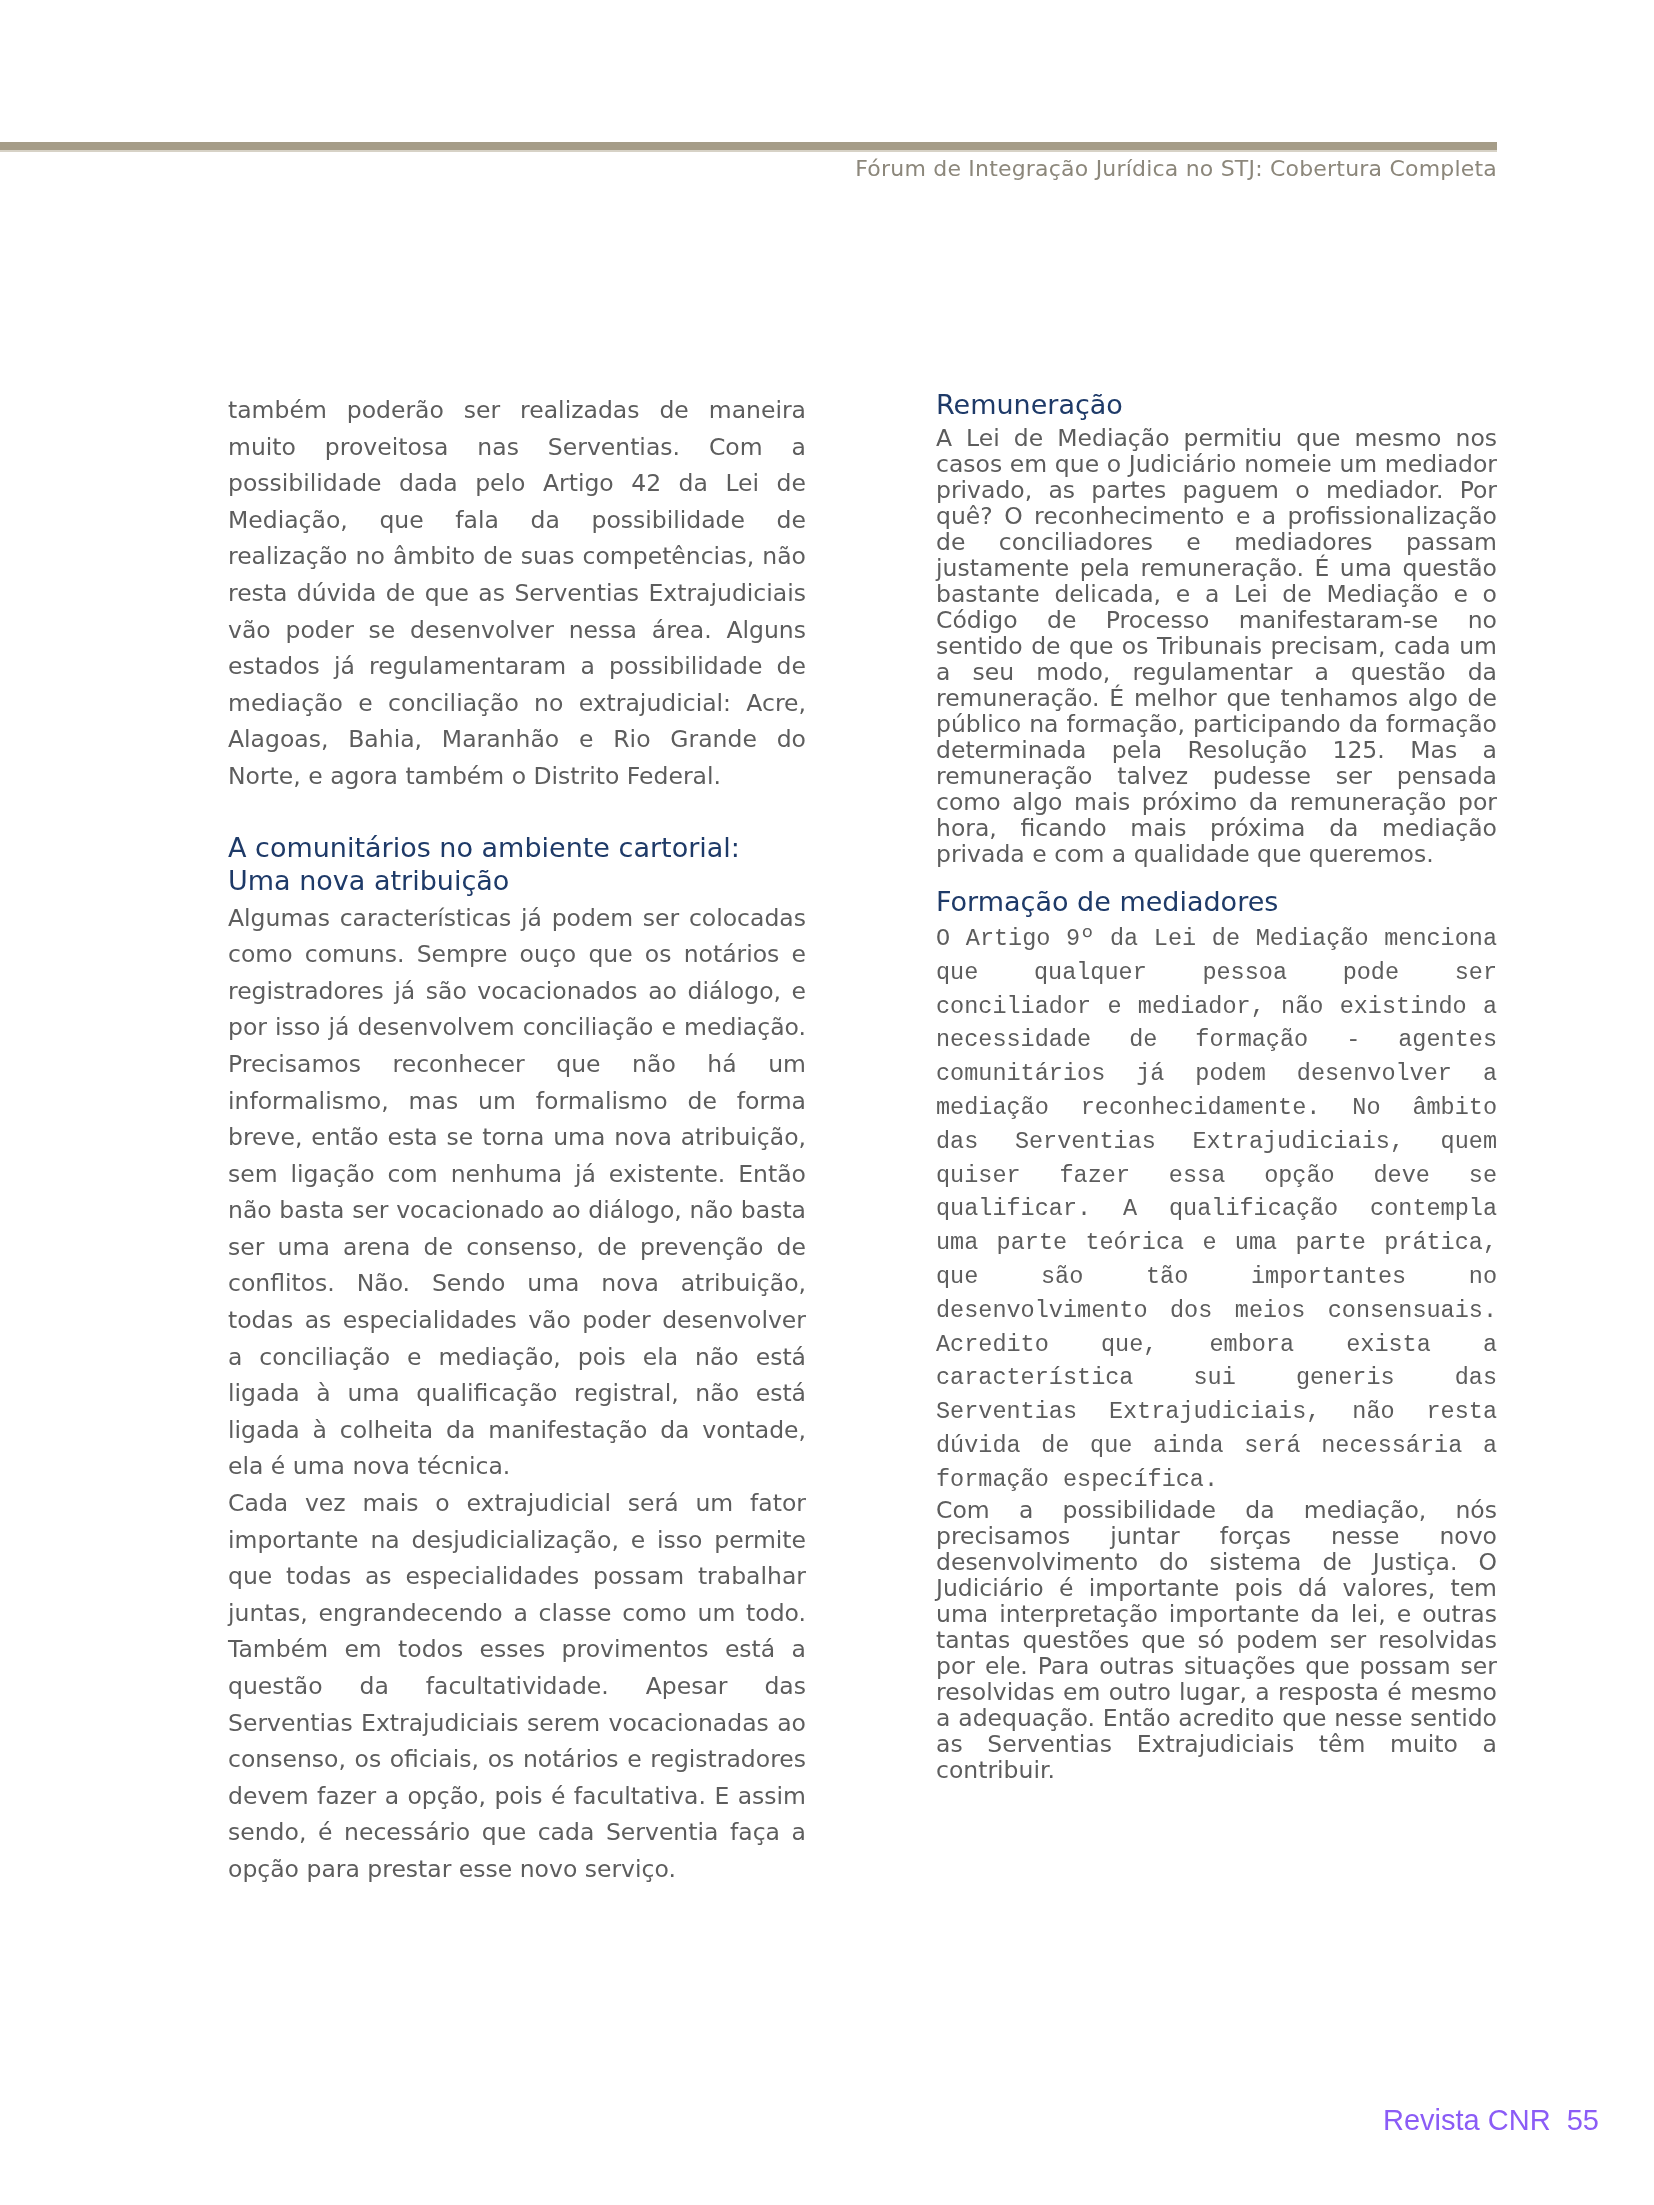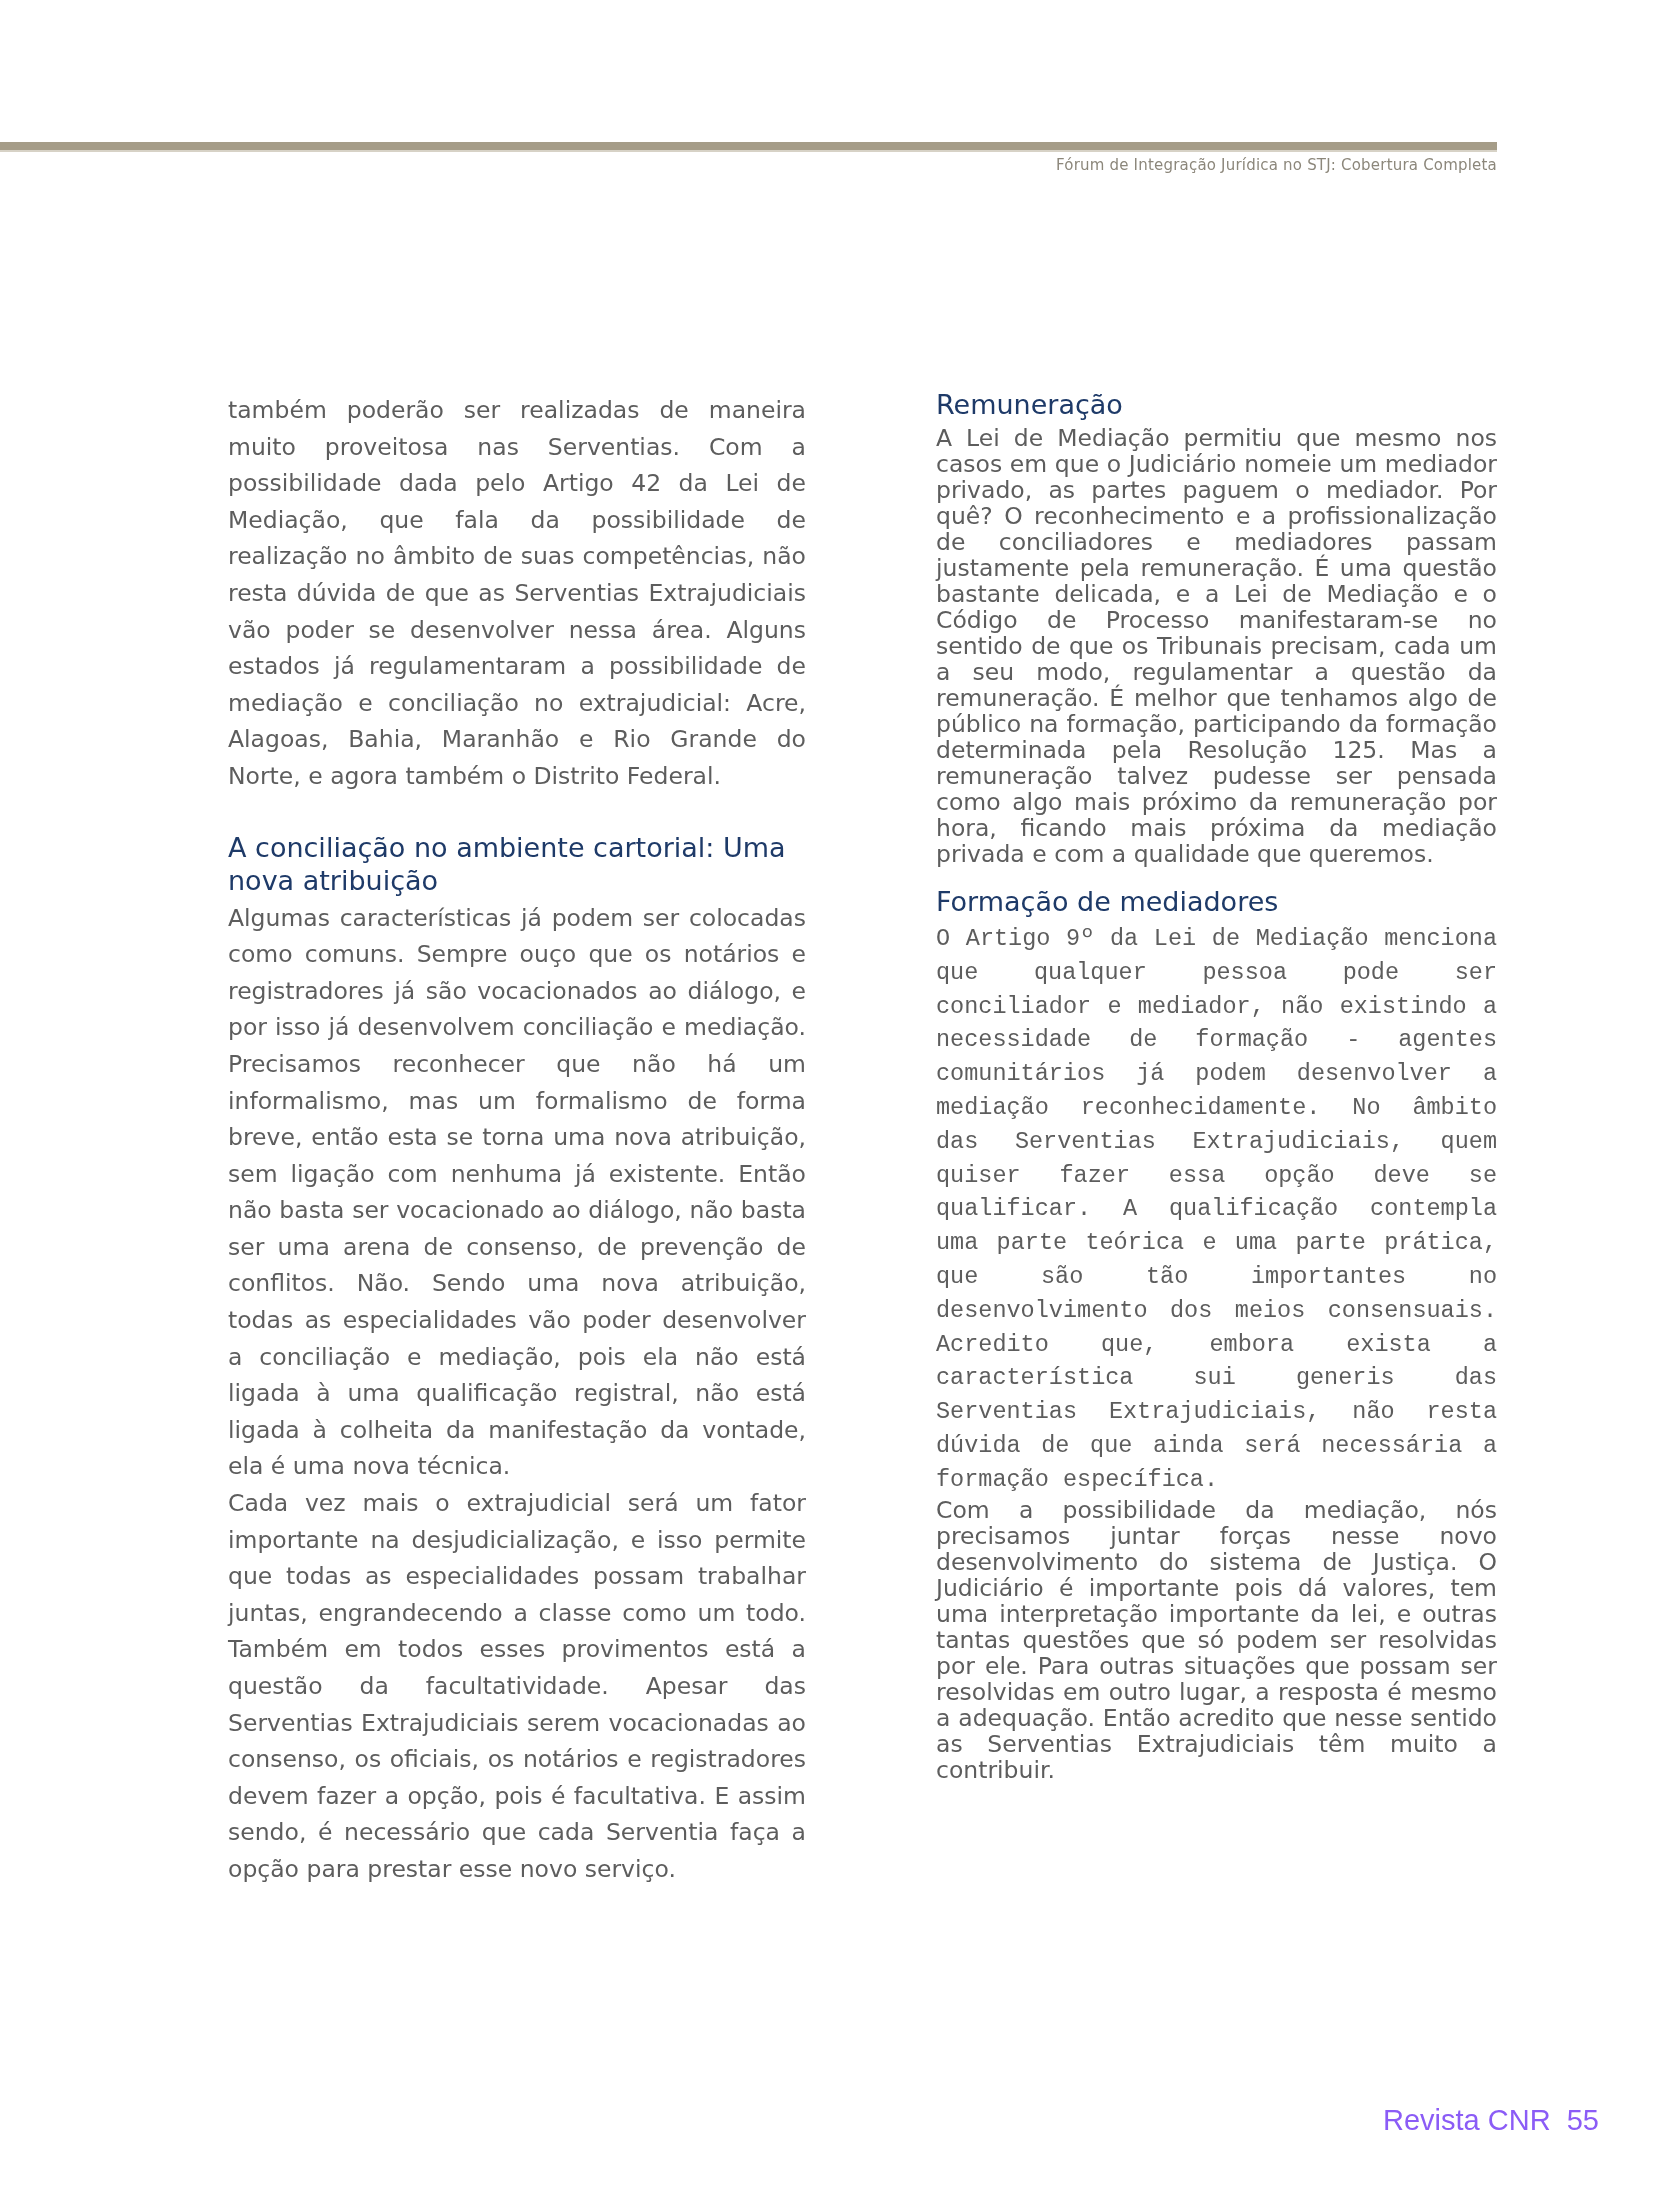--- a/index.html
+++ b/index.html
@@ -20,21 +20,21 @@
     top: 142px;
     width: 1497px;
     height: 8px;
     background: #a59c88;
     border-bottom: 2px solid #d7d2c6;
   }
   .running-title {
     position: absolute;
     right: 157px;
     top: 156px;
-    font-size: 15px;
+    font-size: 22px;
     color: #8c877b;
     letter-spacing: 0.2px;
     white-space: nowrap;
   }
   .column {
     position: absolute;
     color: #5d5d5d;
     font-size: 23.5px;
   }
   .col-left {
@@ -93,21 +93,21 @@
   }
 </style>
 </head>
 <body>
 
 <div class="top-bar"></div>
 <div class="running-title">Fórum de Integração Jurídica no STJ: Cobertura Completa</div>
 
 <div class="column col-left">
   <p class="para">também poderão ser realizadas de maneira muito proveitosa nas Serventias. Com a possibilidade dada pelo Artigo 42 da Lei de Mediação, que fala da possibilidade de realização no âmbito de suas competências, não resta dúvida de que as Serventias Extrajudiciais vão poder se desenvolver nessa área. Alguns estados já regulamentaram a possibilidade de mediação e conciliação no extrajudicial: Acre, Alagoas, Bahia, Maranhão e Rio Grande do Norte, e agora também o Distrito Federal.</p>
-  <h2 class="heading">A conciliação no ambiente cartorial: Uma nova atribuição</h2>
+  <h2 class="heading">A comunitários no ambiente cartorial: Uma nova atribuição</h2>
   <p class="para">Algumas características já podem ser colocadas como comuns. Sempre ouço que os notários e registradores já são vocacionados ao diálogo, e por isso já desenvolvem conciliação e mediação. Precisamos reconhecer que não há um informalismo, mas um formalismo de forma breve, então esta se torna uma nova atribuição, sem ligação com nenhuma já existente. Então não basta ser vocacionado ao diálogo, não basta ser uma arena de consenso, de prevenção de conflitos. Não. Sendo uma nova atribuição, todas as especialidades vão poder desenvolver a conciliação e mediação, pois ela não está ligada à uma qualificação registral, não está ligada à colheita da manifestação da vontade, ela é uma nova técnica.</p>
   <p class="para">Cada vez mais o extrajudicial será um fator importante na desjudicialização, e isso permite que todas as especialidades possam trabalhar juntas, engrandecendo a classe como um todo. Também em todos esses provimentos está a questão da facultatividade. Apesar das Serventias Extrajudiciais serem vocacionadas ao consenso, os oficiais, os notários e registradores devem fazer a opção, pois é facultativa. E assim sendo, é necessário que cada Serventia faça a opção para prestar esse novo serviço.</p>
 </div>
 
 <div class="column col-right">
   <h2 class="heading first">Remuneração</h2>
   <p class="para tight">A Lei de Mediação permitiu que mesmo nos casos em que o Judiciário nomeie um mediador privado, as partes paguem o mediador. Por quê? O reconhecimento e a profissionalização de conciliadores e mediadores passam justamente pela remuneração. É uma questão bastante delicada, e a Lei de Mediação e o Código de Processo manifestaram-se no sentido de que os Tribunais precisam, cada um a seu modo, regulamentar a questão da remuneração. É melhor que tenhamos algo de público na formação, participando da formação determinada pela Resolução 125. Mas a remuneração talvez pudesse ser pensada como algo mais próximo da remuneração por hora, ficando mais próxima da mediação privada e com a qualidade que queremos.</p>
   <h2 class="heading second">Formação de mediadores</h2>
   <p class="para loose">O Artigo 9º da Lei de Mediação menciona que qualquer pessoa pode ser conciliador e mediador, não existindo a necessidade de formação - agentes comunitários já podem desenvolver a mediação reconhecidamente. No âmbito das Serventias Extrajudiciais, quem quiser fazer essa opção deve se qualificar. A qualificação contempla uma parte teórica e uma parte prática, que são tão importantes no desenvolvimento dos meios consensuais. Acredito que, embora exista a característica sui generis das Serventias Extrajudiciais, não resta dúvida de que ainda será necessária a formação específica.</p>
   <p class="para tight">Com a possibilidade da mediação, nós precisamos juntar forças nesse novo desenvolvimento do sistema de Justiça. O Judiciário é importante pois dá valores, tem uma interpretação importante da lei, e outras tantas questões que só podem ser resolvidas por ele. Para outras situações que possam ser resolvidas em outro lugar, a resposta é mesmo a adequação. Então acredito que nesse sentido as Serventias Extrajudiciais têm muito a contribuir.</p>

